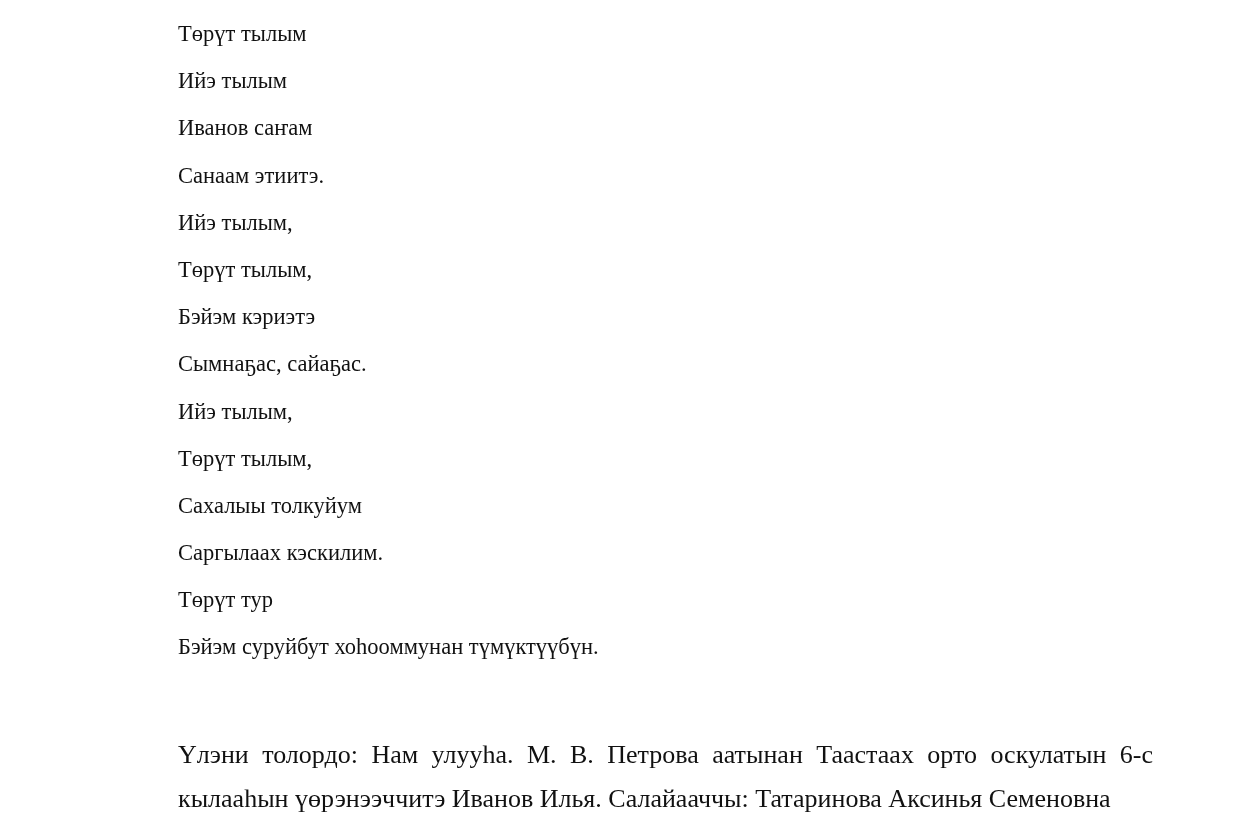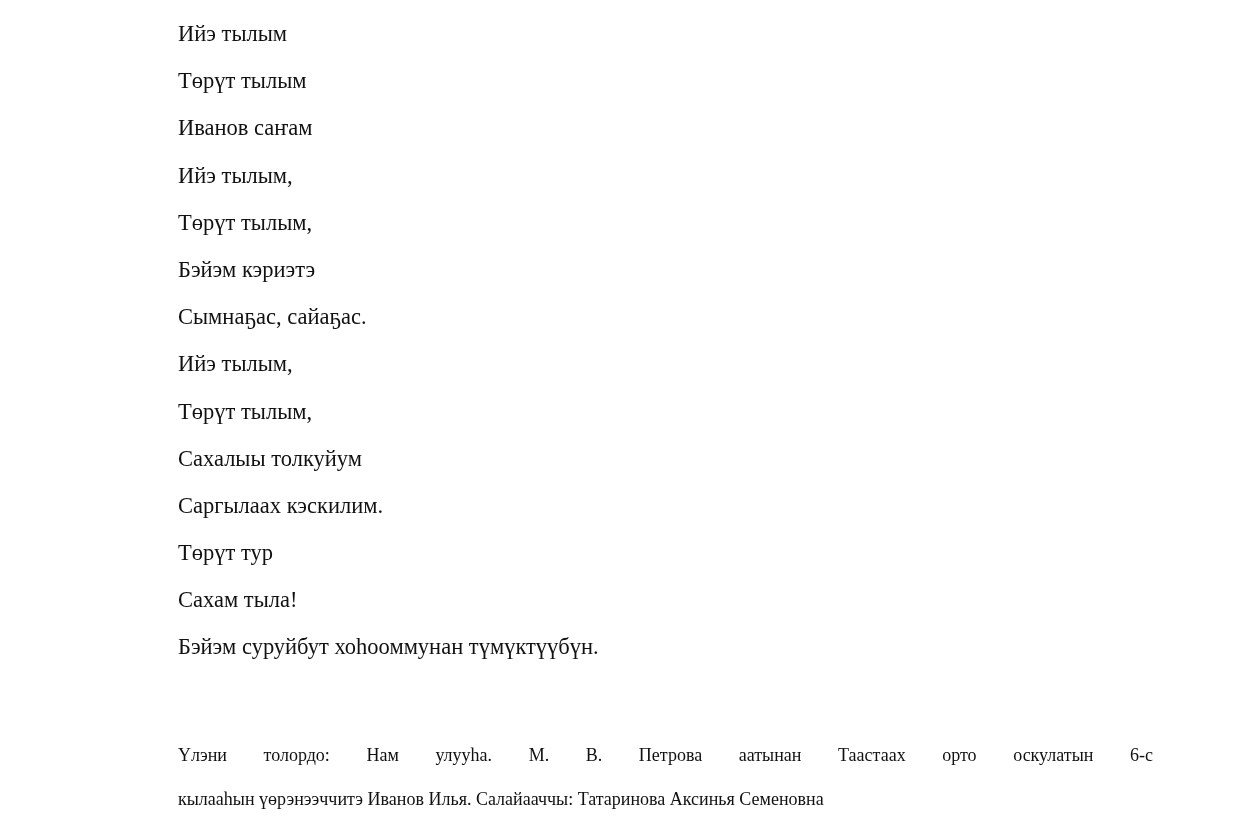--- a/index.html
+++ b/index.html
@@ -32,54 +32,54 @@
       line-height: 47.2px;
       white-space: nowrap;
       position: relative;
       top: 10px;
     }
     .credit {
       position: absolute;
       left: 0;
       top: 733px;
       width: 975px;
-      font-size: 18px;
+      font-size: 26px;
       line-height: 44px;
       text-align: justify;
       text-align-last: left;
       margin: 0;
     }
     .credit .line1 {
       display: block;
       text-align: justify;
       text-align-last: justify;
     }
     .credit .line2 {
       display: block;
       text-align: left;
     }
   </style>
 </head>
 <body>
 
 <div class="page">
   <ul class="poem">
+    <li class="poem-line">Төрүт тылым</li>
     <li class="poem-line">Ийэ тылым</li>
-    <li class="poem-line">Төрүт тылым</li>
     <li class="poem-line">Иванов саҥам</li>
+    <li class="poem-line">Санаам этиитэ.</li>
     <li class="poem-line">Ийэ тылым,</li>
     <li class="poem-line">Төрүт тылым,</li>
     <li class="poem-line">Бэйэм кэриэтэ</li>
     <li class="poem-line">Сымнаҕас, сайаҕас.</li>
     <li class="poem-line">Ийэ тылым,</li>
     <li class="poem-line">Төрүт тылым,</li>
     <li class="poem-line">Сахалыы толкуйум</li>
     <li class="poem-line">Саргылаах кэскилим.</li>
     <li class="poem-line">Төрүт тур</li>
-    <li class="poem-line">Сахам тыла!</li>
     <li class="poem-line">Бэйэм суруйбут хоһооммунан түмүктүүбүн.</li>
   </ul>
 
   <p class="credit">
     <span class="line1">Үлэни толордо: Нам улууһа. М. В. Петрова аатынан Таастаах орто оскулатын 6-с</span>
     <span class="line2">кылааһын үөрэнээччитэ Иванов Илья. Салайааччы: Татаринова Аксинья Семеновна</span>
   </p>
 </div>
 
 </body></html>

